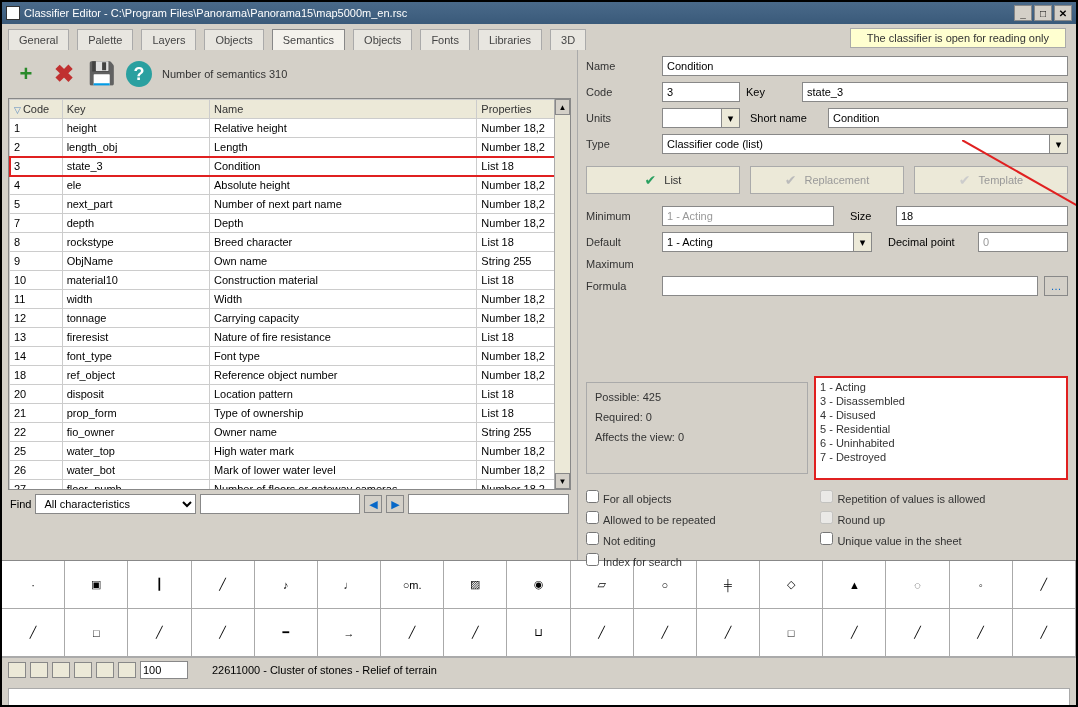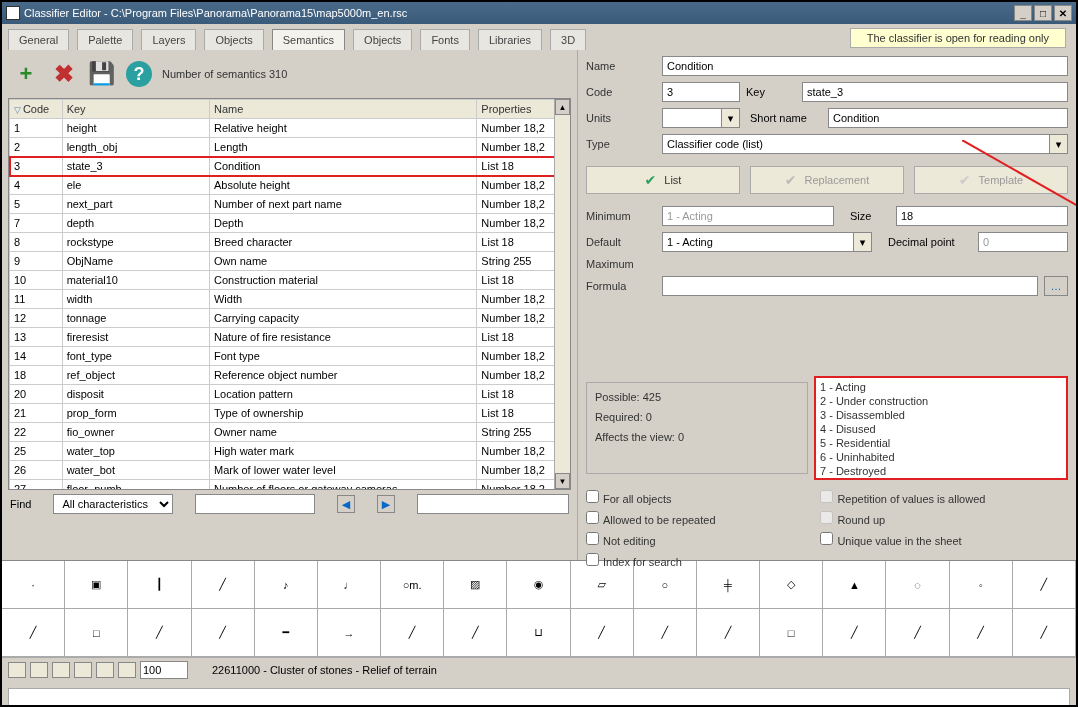--- a/index.html
+++ b/index.html
@@ -25,21 +25,21 @@
 .tablewrap { border:1px solid #888; background:#fff; overflow:hidden; position:relative; height:392px; }
 table { border-collapse:collapse; width:100%; }
 th, td { border:1px solid #ccc; padding:2px 4px; text-align:left; height:19px; }
 th { background:#ece9d8; color:#333; font-weight:normal; position:relative; }
 th:first-child::before { content:"▽"; color:#5a8ac0; font-size:9px; margin-right:2px; }
 .col-code { width:50px; }
 .col-key { width:140px; }
 .col-name { width:254px; }
 .col-prop { width:88px; }
 tr.hl { outline:2px solid #e02020; outline-offset:-1px; }
-.findrow { display:flex; align-items:center; gap:22px; padding:4px 2px; }
+.findrow { display:flex; align-items:center; gap:4px; padding:4px 2px; }
 .findrow select, .findrow input { border:1px solid #888; background:#fff; height:20px; padding:0 4px; }
 .navbtn { width:18px; height:18px; background:#d4d0c8; border:1px solid #888; display:inline-flex; align-items:center; justify-content:center; color:#0868c8; }
 .right { flex:1; padding:6px 8px; position:relative; }
 .frow { display:flex; align-items:center; gap:6px; margin-bottom:6px; }
 .flabel { width:70px; color:#333; }
 .finput { border:1px solid #888; background:#fff; height:20px; padding:0 4px; flex:1; }
 .finput.short { flex:none; width:78px; }
 .finput.med { width:210px; }
 .combo { display:flex; }
 .combo .arrow { width:18px; height:20px; background:#ece9d8; border:1px solid #888; border-left:none; display:flex; align-items:center; justify-content:center; }
@@ -319,21 +319,20 @@
       <div class="navbtn" style="width:24px;height:20px">…</div>
     </div>
 
     <div class="stats">
       <div>Possible: 425</div>
       <div>Required: 0</div>
       <div>Affects the view: 0</div>
     </div>
     <div class="listbox" id="listbox">
         <div>1 - Acting</div>
-        <div>2 - Under construction</div>
         <div>3 - Disassembled</div>
         <div>4 - Disused</div>
         <div>5 - Residential</div>
         <div>6 - Uninhabited</div>
         <div>7 - Destroyed</div>
       </div>
 
     <div class="checks">
       <div class="col">
         <label><input type="checkbox" style=""><span>For all objects</span></label>

